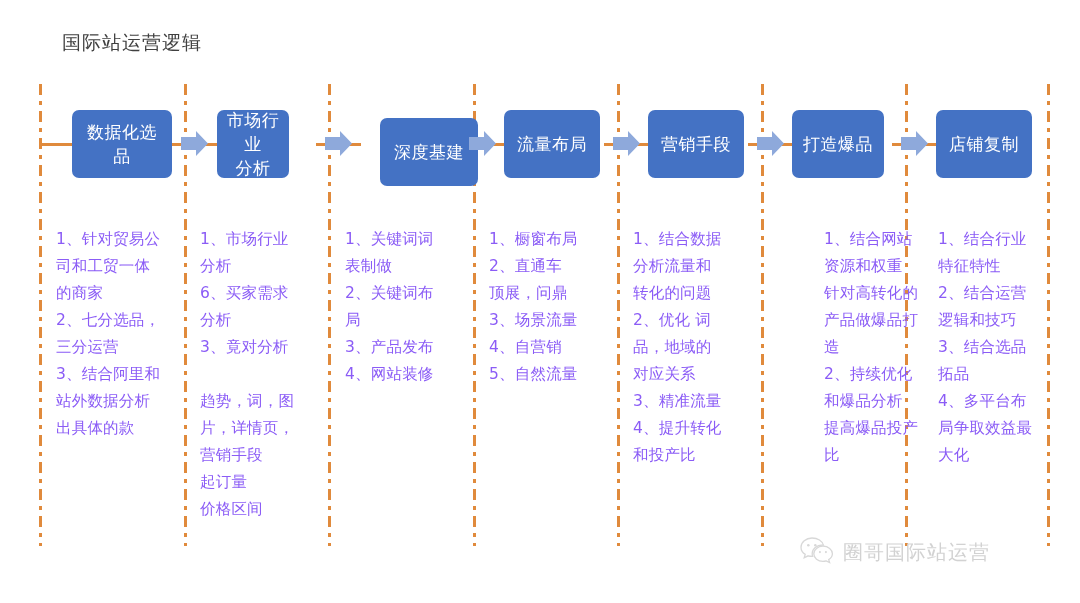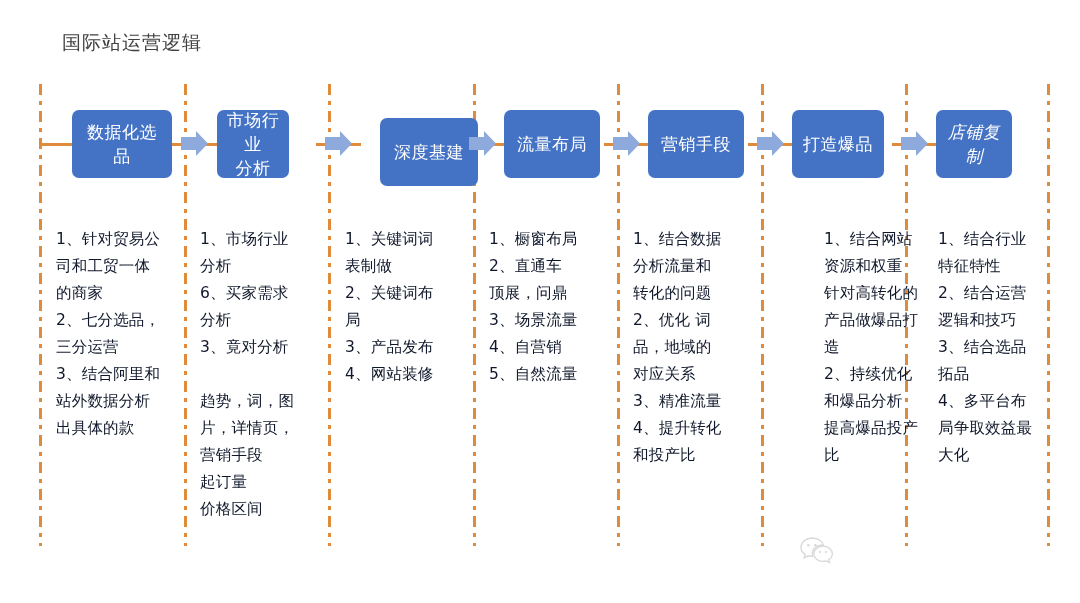--- a/index.html
+++ b/index.html
@@ -85,21 +85,21 @@
     height: 25px;
   }
   .arrow svg { display: block; }
 
   
   .col {
     position: absolute;
     top: 226px;
     font-size: 15.5px;
     line-height: 27px;
-    color: #0f172a;
+    color: #8b5cf6;
     white-space: pre-wrap;
     letter-spacing: 0.2px;
   }
 
   
   #watermark {
     position: absolute;
     left: 800px;
     top: 536px;
     display: flex;
@@ -160,21 +160,21 @@
 <div class="pbox" style="left:648px; width:96px;">
   <div>
     <span>营销手段</span>
   </div>
 </div>
 <div class="pbox" style="left:792px; width:92px;">
   <div>
     <span>打造爆品</span>
   </div>
 </div>
-<div class="pbox" style="left:936px; width:76px;font-style:italic;">
+<div class="pbox" style="left:936px; width:96px;">
   <div>
     <span>店铺复制</span>
   </div>
 </div>
 
 <div class="arrow" style="left:181px;">
   <svg width="27" height="25" viewBox="0 0 27 25">
       <path d="M0 6 H15 V0 L27 12.5 L15 25 V19 H0 Z" fill="#8EA9DB"></path>
     </svg>
 </div>
@@ -267,13 +267,14 @@
   <span class="wm-icon">
     <svg width="34" height="28" viewBox="0 0 34 28">
       <path d="M12 2 C5.9 2 1 6.1 1 11.2 C1 14.1 2.6 16.7 5.2 18.4 L4.2 21.8 L8.1 19.8 C9.3 20.1 10.6 20.3 12 20.3 C12.2 20.3 12.4 20.3 12.6 20.3 C12.3 19.5 12.2 18.7 12.2 17.8 C12.2 12.9 16.8 9 22.5 9 C22.8 9 23.1 9 23.4 9.1 C22.4 5 17.7 2 12 2 Z" fill="none" stroke="#d8d8d8" stroke-width="1.3"></path>
       <circle cx="8.3" cy="9.2" r="1.25" fill="#d8d8d8"></circle>
       <circle cx="15.3" cy="9.2" r="1.25" fill="#d8d8d8"></circle>
       <path d="M22.9 10.2 C17.9 10.2 13.8 13.6 13.8 17.8 C13.8 22 17.9 25.4 22.9 25.4 C24.1 25.4 25.2 25.2 26.2 24.9 L29.6 26.6 L28.7 23.6 C31 22.2 32.4 20.1 32.4 17.8 C32.4 13.6 28.3 10.2 22.9 10.2 Z" fill="none" stroke="#d8d8d8" stroke-width="1.3"></path>
       <circle cx="19.9" cy="16.1" r="1.05" fill="#d8d8d8"></circle>
       <circle cx="25.9" cy="16.1" r="1.05" fill="#d8d8d8"></circle>
     </svg>
   </span>
+  <span class="wm-text">圈哥国际站运营</span>
 </div>
 
 </body></html>

